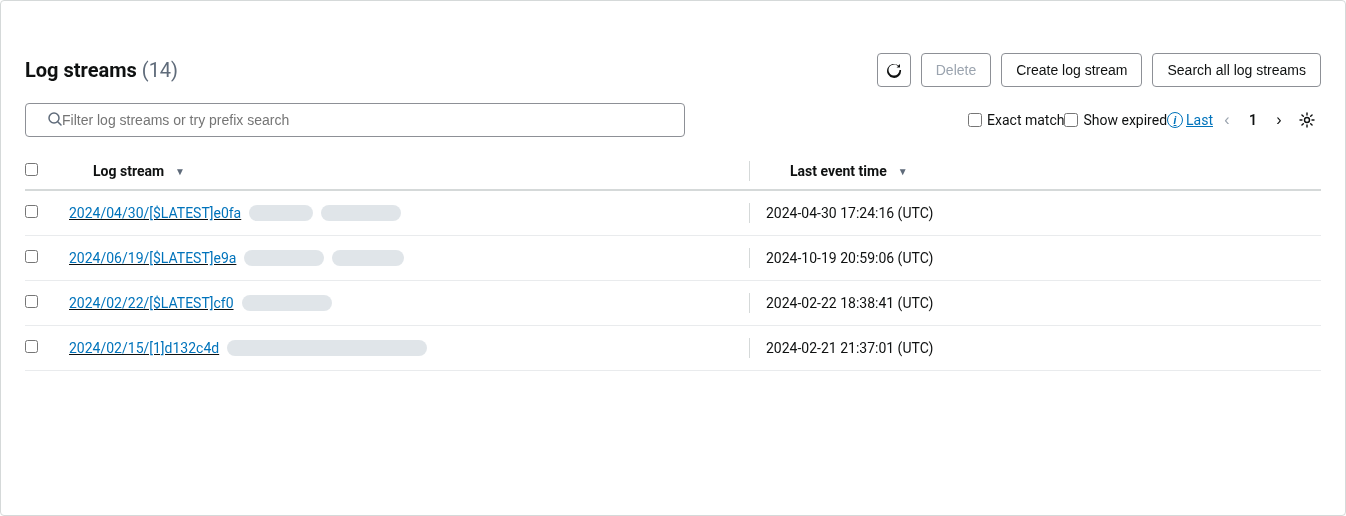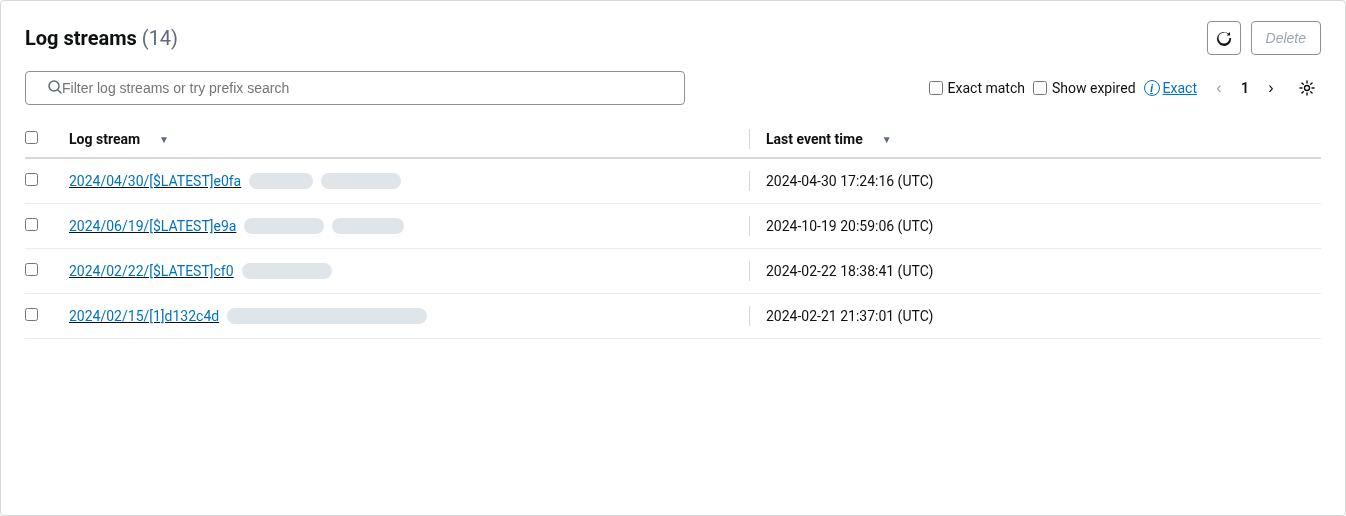--- a/index.html
+++ b/index.html
@@ -16,20 +16,21 @@
       background: #fff;
       border: 1px solid #d5d9d9;
       border-radius: 4px;
     }
     
     .header-row {
       display: flex;
       align-items: center;
       margin-bottom: 16px;
       gap: 10px;
+      margin-top: 32px;
     }
     .page-title {
       font-size: 20px;
       font-weight: 700;
       color: #0f1111;
       flex: 0 0 auto;
     }
     .page-count {
       font-size: 20px;
       font-weight: 400;
@@ -43,21 +44,20 @@
       padding: 6px 14px;
       border: 1px solid #8d9096;
       border-radius: 4px;
       background: #fff;
       color: #0f1111;
       font-size: 14px;
       font-weight: 500;
       cursor: pointer;
       white-space: nowrap;
       height: 34px;
-      font-style: italic;
     }
     .btn-icon {
       display: inline-flex;
       align-items: center;
       justify-content: center;
       width: 34px;
       height: 34px;
       border: 1px solid #8d9096;
       border-radius: 4px;
       background: #fff;
@@ -92,21 +92,21 @@
       color: #5f6b7a;
       background: transparent;
     }
     .search-icon {
       color: #5f6b7a;
       font-size: 14px;
     }
     .filter-options {
       display: flex;
       align-items: center;
-      gap: 8px;
+      gap: 0;
       flex: 1;
       justify-content: flex-end;
     }
     .checkbox-group {
       display: flex;
       align-items: center;
       gap: 5px;
     }
     .checkbox-group input[type="checkbox"] {
       width: 14px;
@@ -191,21 +191,22 @@
       text-align: left;
       padding: 10px 8px;
       font-weight: 700;
       font-size: 14px;
       color: #0f1111;
       white-space: nowrap;
     }
     .th-inner {
       display: flex;
       align-items: center;
-      gap: 19px;
+      gap: 11px;
+      margin-left: 24px;
     }
     .sort-icon {
       font-size: 10px;
       color: #5f6b7a;
     }
     tbody tr {
       border-bottom: 1px solid #e9ebed;
     }
     td {
       padding: 14px 8px;
@@ -260,20 +261,26 @@
     </span>
     <div class="header-spacer"></div>
     <button class="btn-icon" title="Refresh">
       <svg width="16" height="16" viewBox="0 0 16 16" fill="none" xmlns="http://www.w3.org/2000/svg">
         <path d="M13.5 8A5.5 5.5 0 1 1 8 2.5c1.6 0 3.04.68 4.05 1.76L10.5 5.5H14V2l-1.5 1.5A7 7 0 1 0 15 8h-1.5z" fill="#0f1111"></path>
       </svg>
     </button>
     <button class="btn btn-disabled" disabled="">
       <span>Delete</span>
     </button>
+    <button class="btn">
+      <span>Create log stream</span>
+    </button>
+    <button class="btn">
+      <span>Search all log streams</span>
+    </button>
   </div>
 
   <div class="filter-row">
     <div class="search-box">
       <span class="search-icon">
         <svg width="14" height="14" viewBox="0 0 14 14" fill="none" xmlns="http://www.w3.org/2000/svg">
           <circle cx="6" cy="6" r="5" stroke="#5f6b7a" stroke-width="1.5"></circle>
           <line x1="10" y1="10" x2="13" y2="13" stroke="#5f6b7a" stroke-width="1.5" stroke-linecap="round"></line>
         </svg>
       </span>
@@ -284,21 +291,21 @@
       <div class="checkbox-group">
         <input type="checkbox" id="exact-match" style="">
         <label class="checkbox-label" for="exact-match">Exact match</label>
       </div>
       <div class="checkbox-group">
         <input type="checkbox" id="show-expired" style="">
         <label class="checkbox-label" for="show-expired">Show expired</label>
       </div>
       <span class="info-link">
         <span class="info-icon">i</span>
-        <span>Exact</span>
+        <span>Last</span>
       </span>
       <div class="pagination">
         <button class="page-nav disabled">‹</button>
         <span class="page-number">1</span>
         <button class="page-nav">›</button>
       </div>
       <button class="settings-btn" title="Column settings">
         <svg width="16" height="16" viewBox="0 0 16 16" fill="none" xmlns="http://www.w3.org/2000/svg">
           <circle cx="8" cy="8" r="2.5" stroke="#0f1111" stroke-width="1.4"></circle>
           <path d="M8 1v2M8 13v2M1 8h2M13 8h2M2.93 2.93l1.41 1.41M11.66 11.66l1.41 1.41M2.93 13.07l1.41-1.41M11.66 4.34l1.41-1.41" stroke="#0f1111" stroke-width="1.4" stroke-linecap="round"></path>

